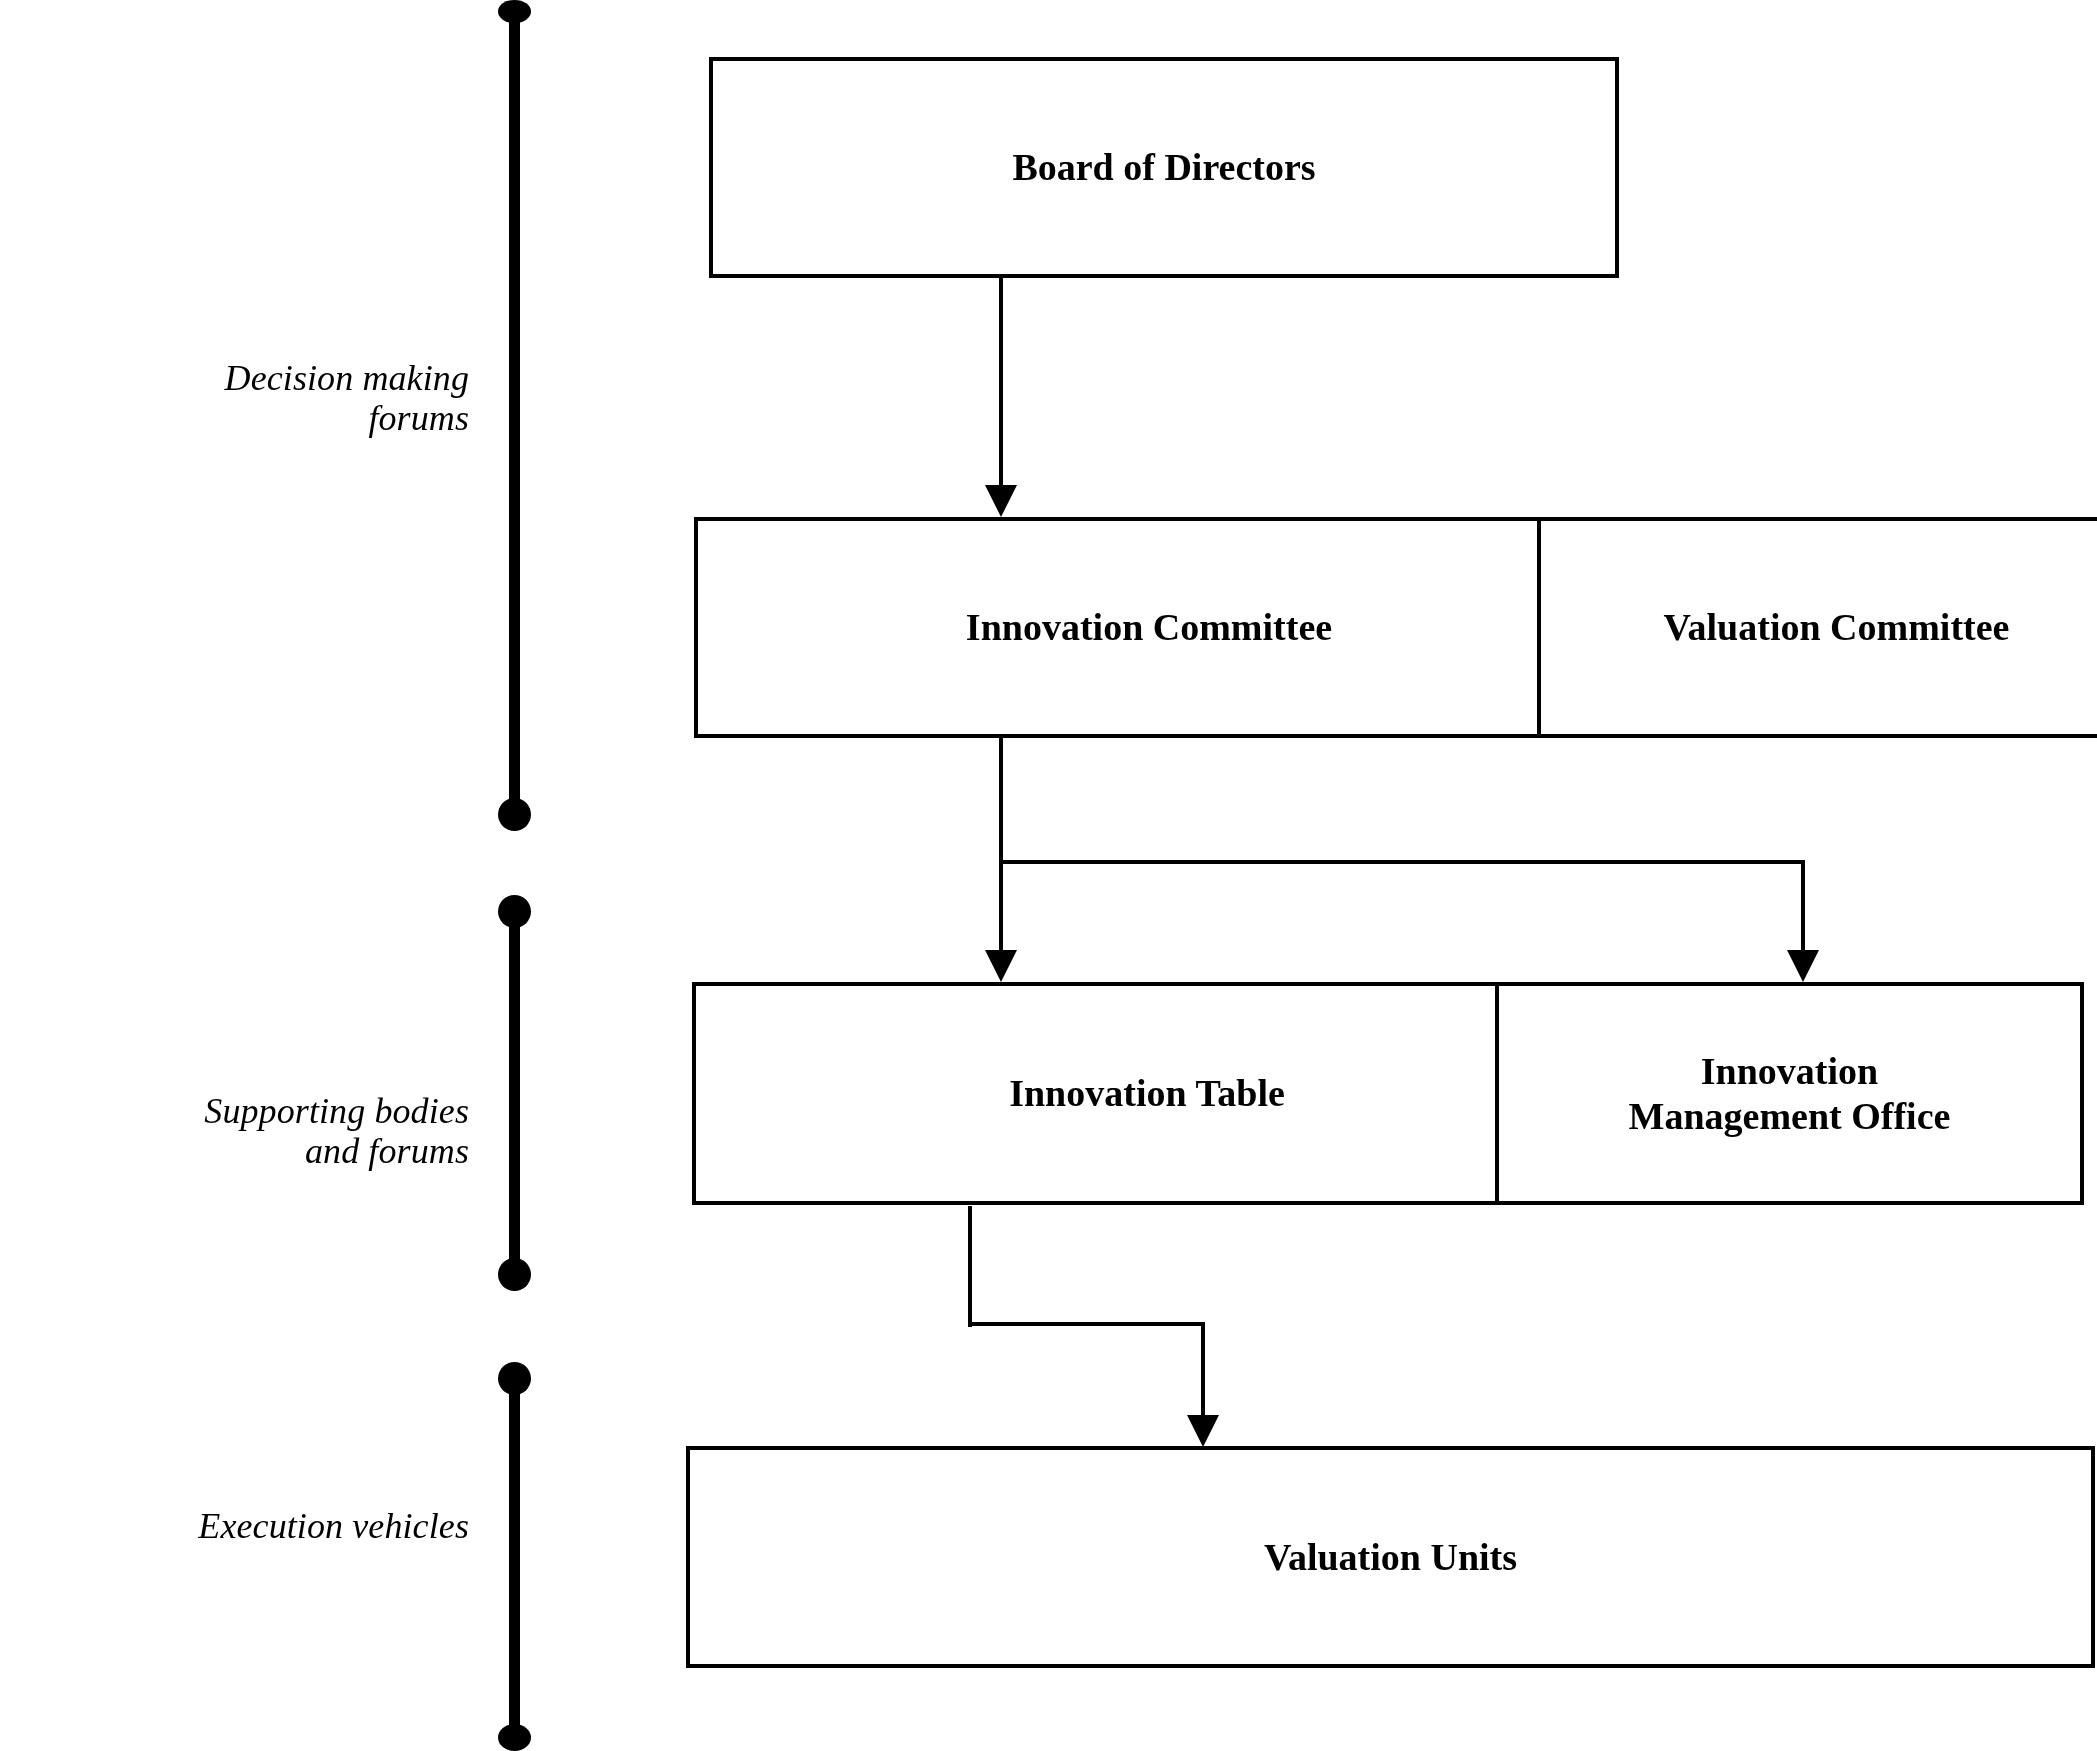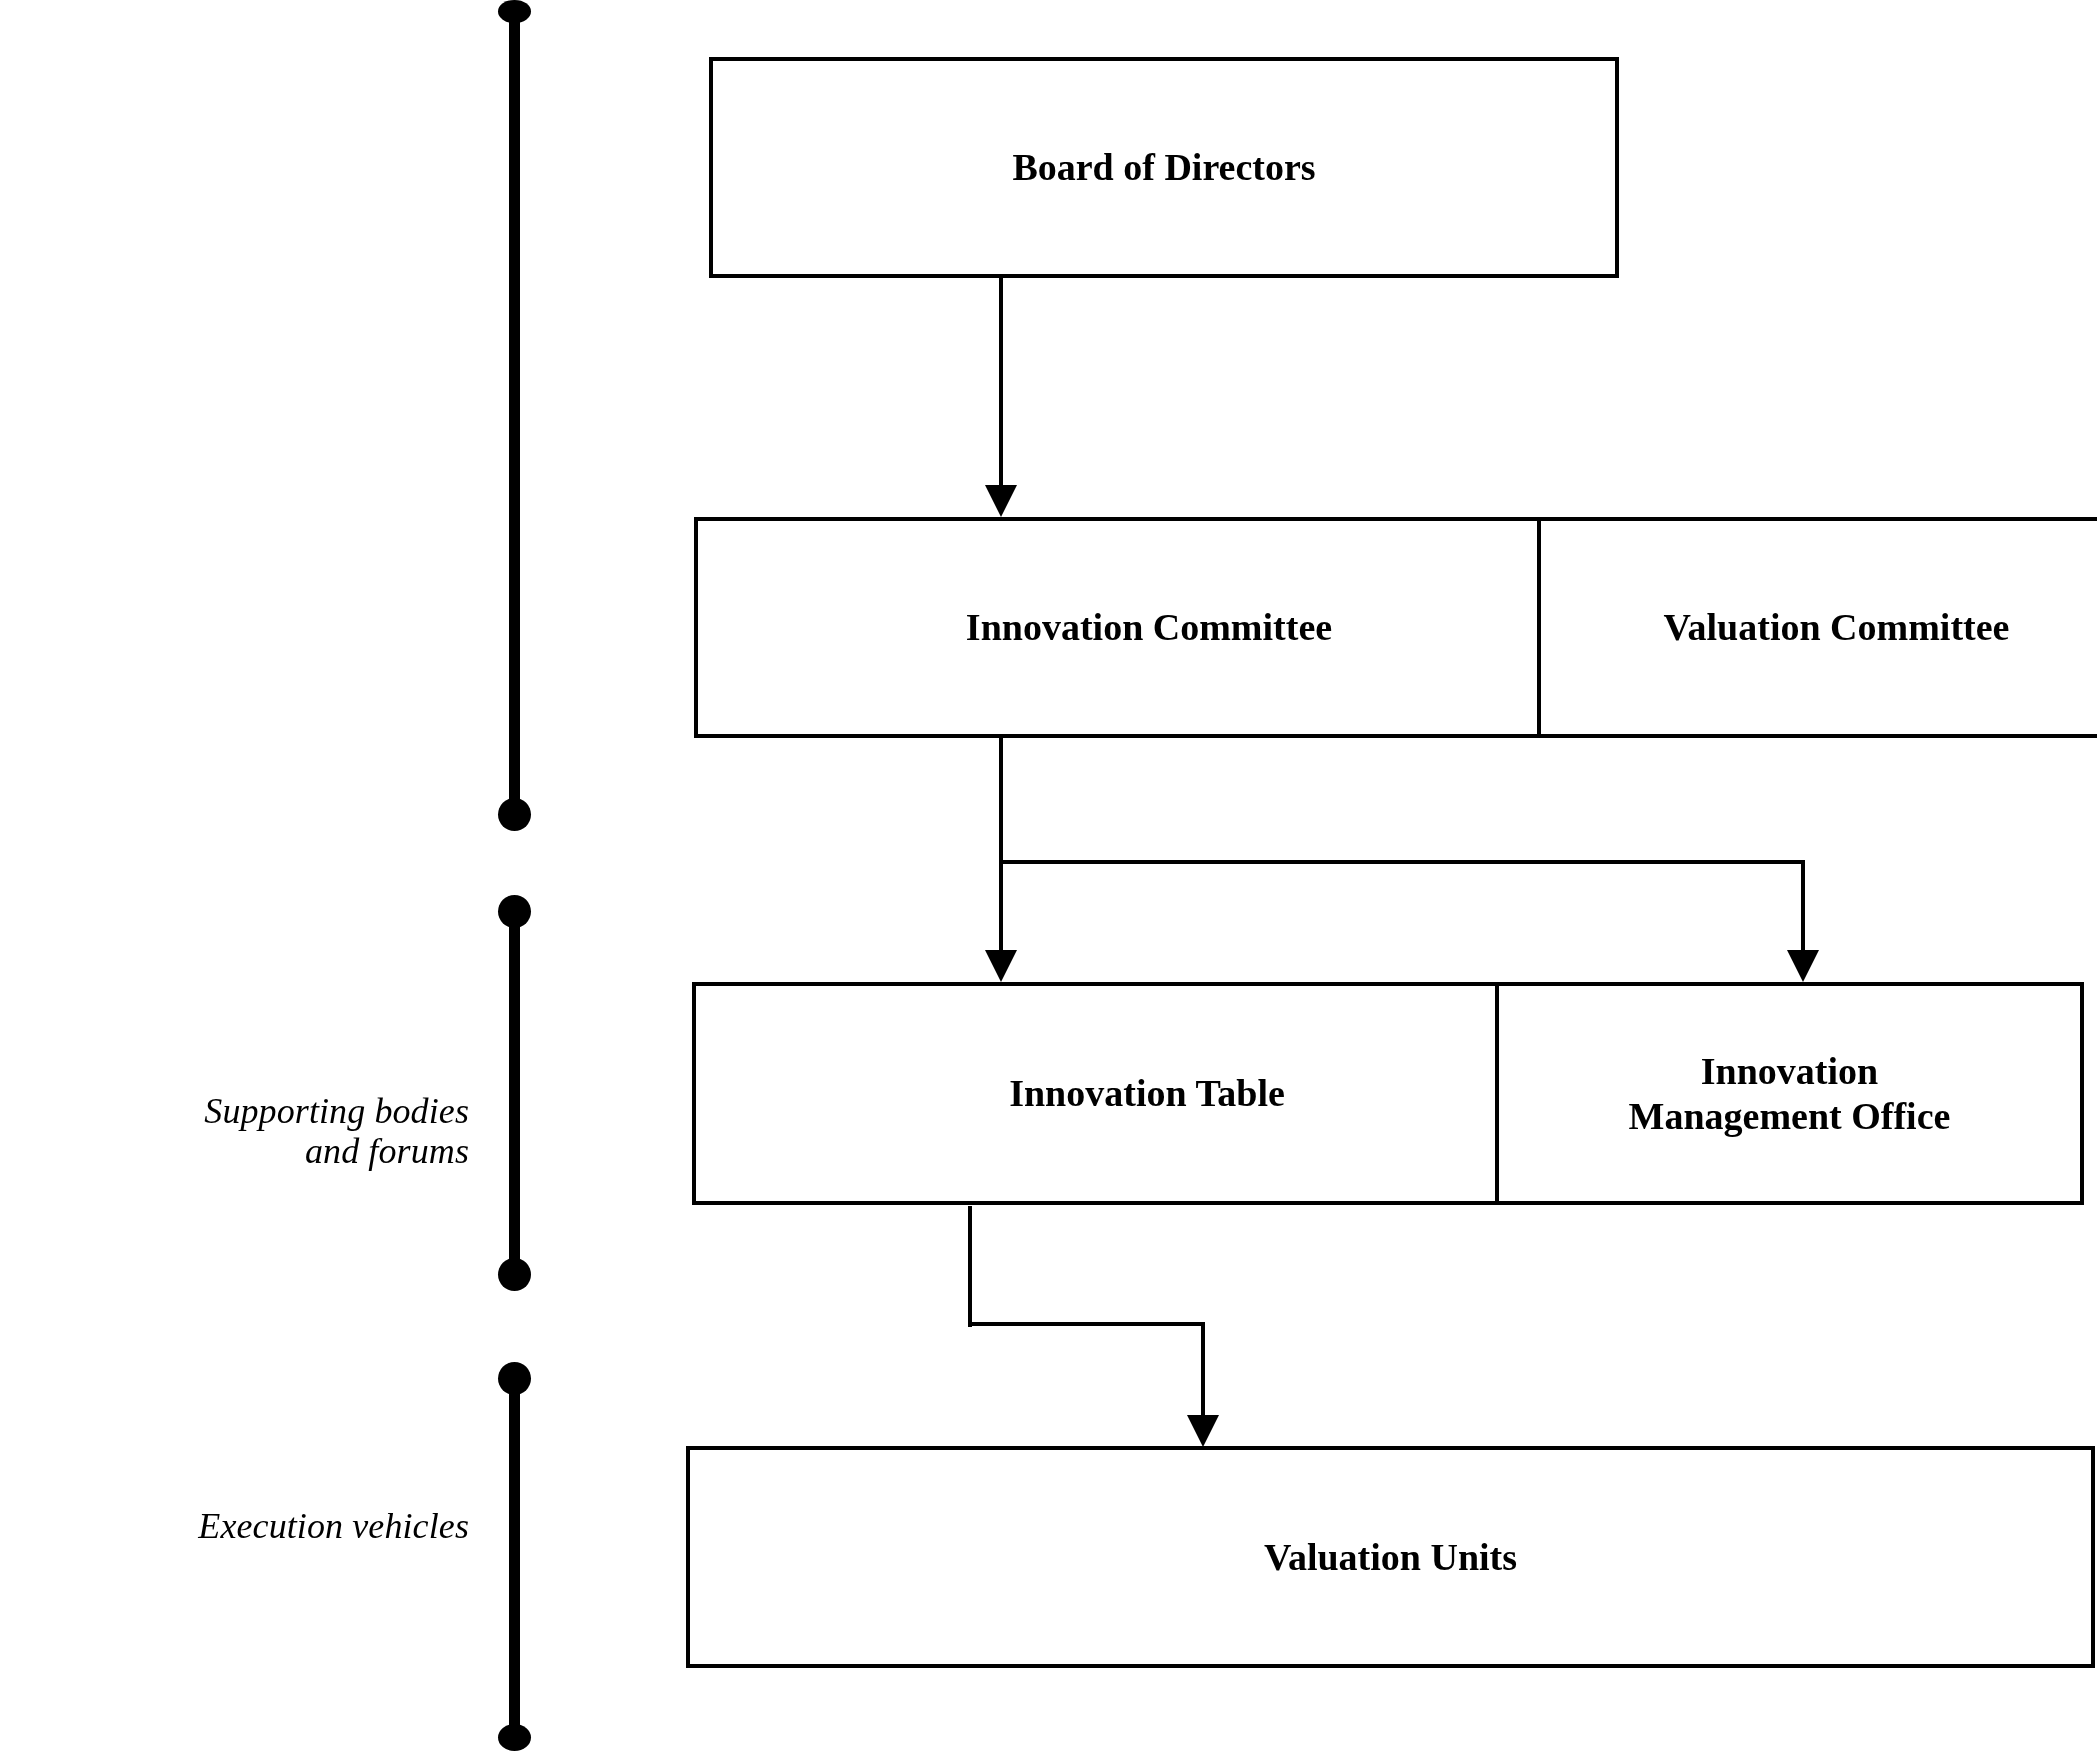--- a/index.html
+++ b/index.html
@@ -87,20 +87,22 @@
   }
 </style>
 </head>
 <body>
 
 <div id="stage">
 
   <div class="rail-bar" style="left:509px; top:8.6px; width:10.5px; height:809px;"></div>
   <div class="rail-dot" style="left:498px; top:0px; width:33px; height:23.4px;"></div>
   <div class="rail-dot" style="left:498px; top:798px; width:33px; height:33px;"></div>
+  <div class="rail-label" style="left:37px; top:358px; width:432px;">Decision making
+forums</div>
 
   <div class="rail-bar" style="left:509px; top:909px; width:10.5px; height:368px;"></div>
   <div class="rail-dot" style="left:498px; top:895px; width:33px; height:33px;"></div>
   <div class="rail-dot" style="left:498px; top:1258px; width:33px; height:33px;"></div>
   <div class="rail-label" style="left:37px; top:1055px; width:432px;margin-top:36px;">Supporting bodies
 and forums</div>
 
   <div class="rail-bar" style="left:509px; top:1375px; width:10.5px; height:368px;"></div>
   <div class="rail-dot" style="left:498px; top:1362px; width:33px; height:33px;"></div>
   <div class="rail-dot" style="left:498px; top:1724px; width:33px; height:27px;"></div>

